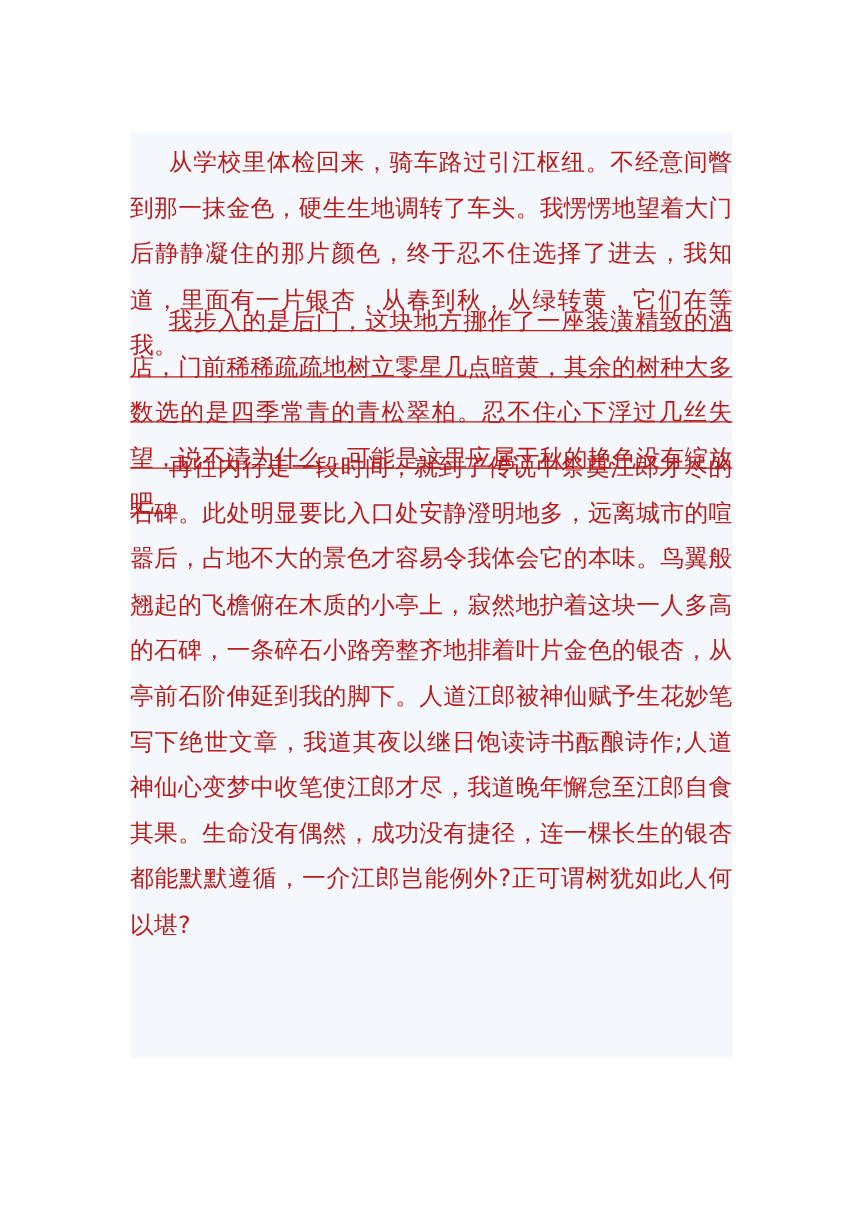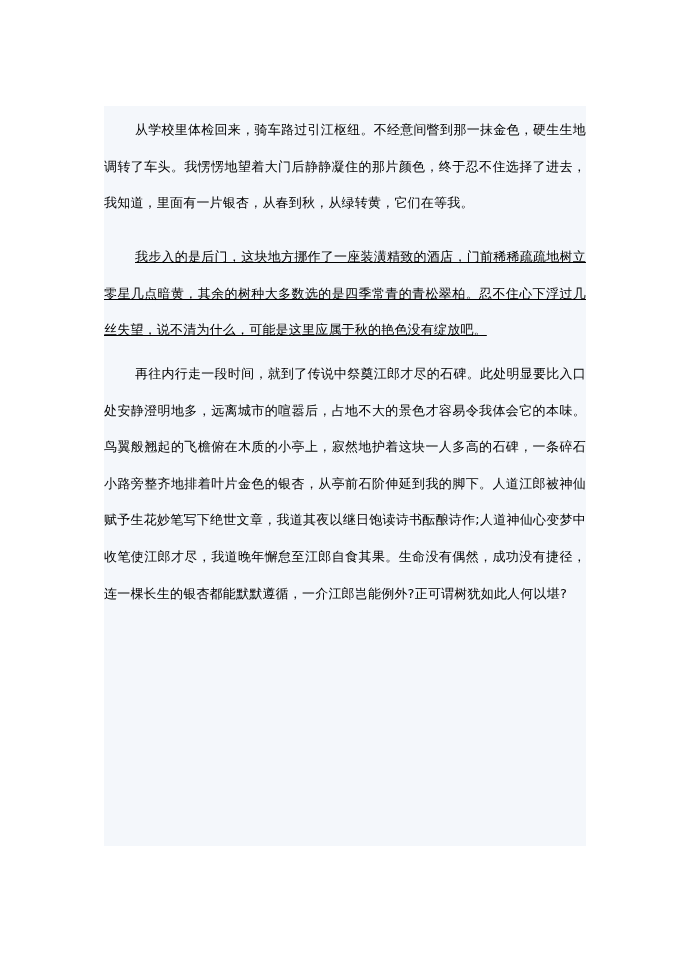--- a/index.html
+++ b/index.html
@@ -26,22 +26,22 @@
     left: 104px;
     top: 106px;
     width: 482px;
     height: 740px;
     background: #f4f7fb;
   }
   .para {
     position: absolute;
     left: 104px;
     width: 482px;
-    color: #000000;
-    font-size: 13px;
+    color: #b91c1c;
+    font-size: 19px;
     line-height: 36.6px;
     letter-spacing: 0.2px;
     text-align: justify;
     text-indent: 31px;
     margin: 0;
   }
   #p1 { top: 112px; }
   #p2 { top: 239px; text-decoration: underline; }
   #p3 { top: 356px; }
   #p4 { top: 672px; }

